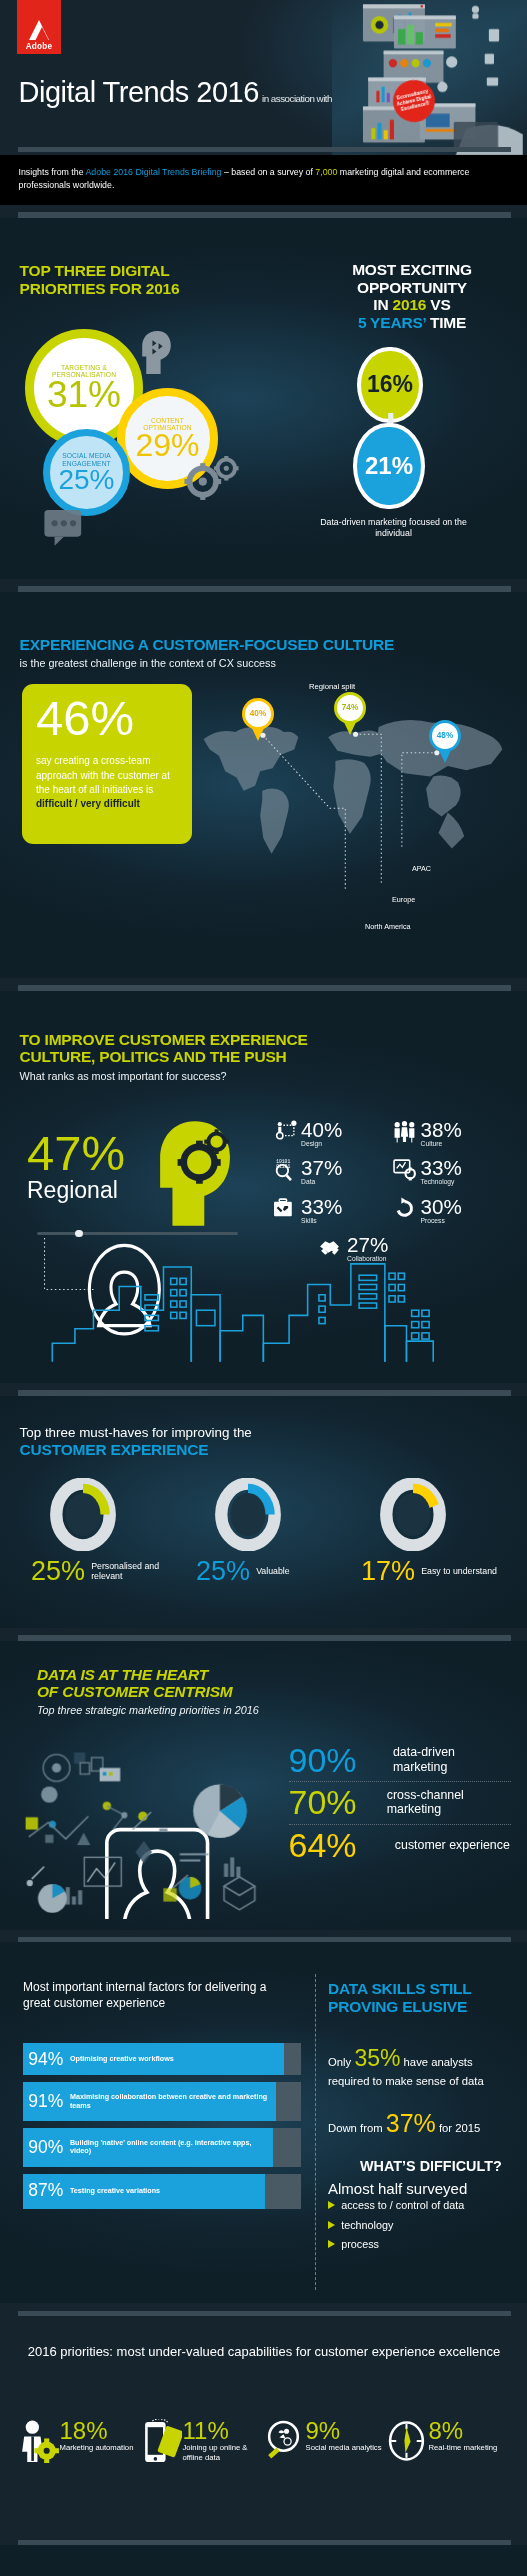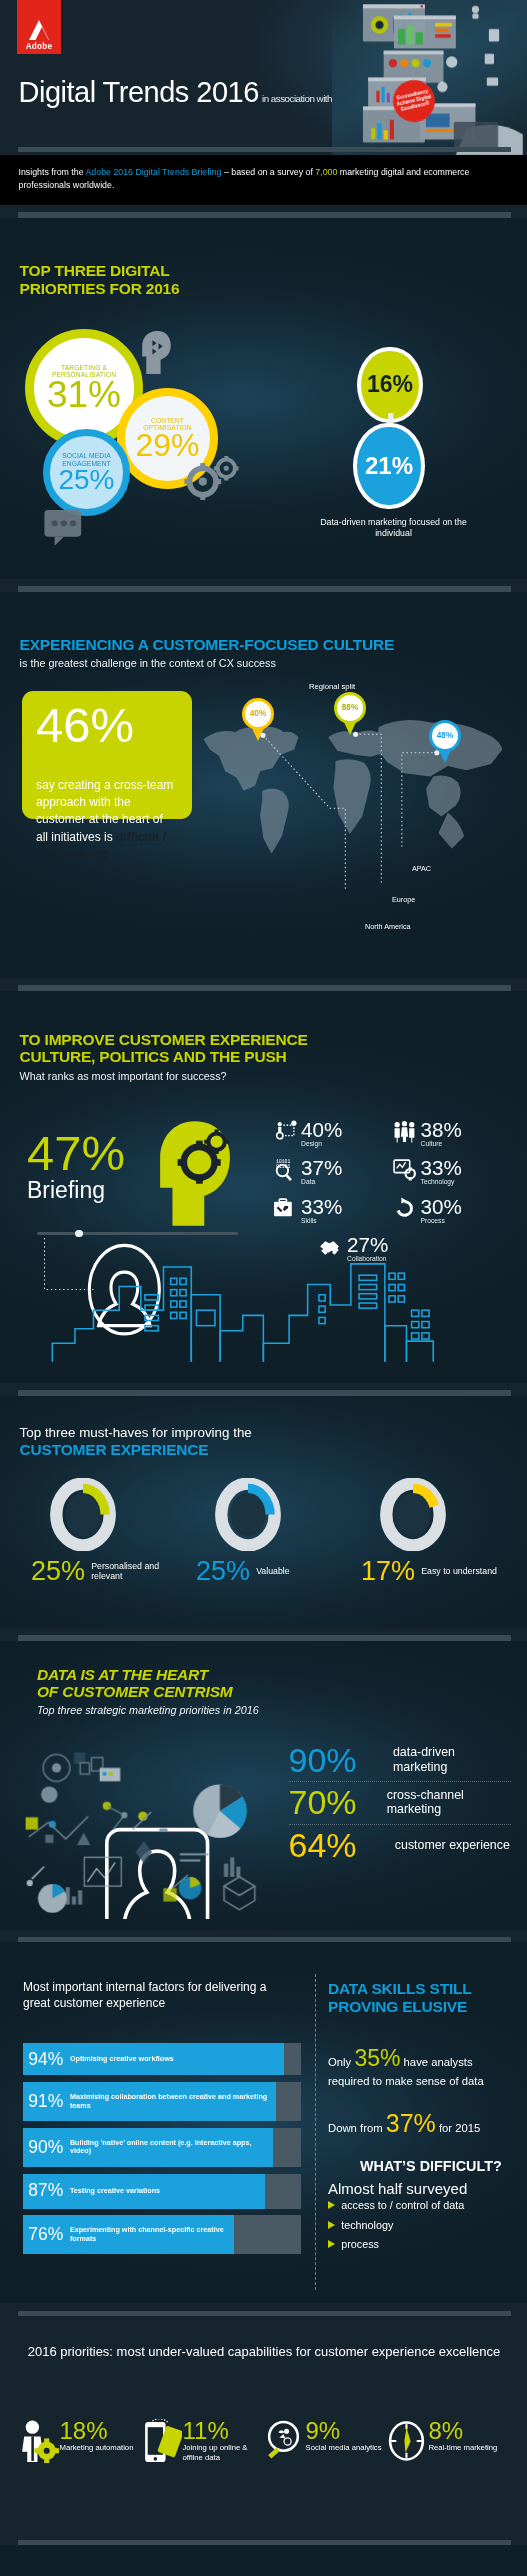--- a/index.html
+++ b/index.html
@@ -111,25 +111,25 @@
   .opp-blue  { left:353px; top:205px; width:72px; height:86px;
                background:#1ba2dd; border:4.1px solid #fff; border-radius:50%/52%; }
   .opp-blue .pct{color:#fff;font-size:24px;font-weight:bold;}
   .opp-cap { position:absolute; left:316px; top:299px; width:155px;
              text-align:center; font-size:8.8px; line-height:1.3; font-weight:300;}
 
   
   .s2 { height:386px; }
   .s2 .t { position:absolute; left:19.6px; top:44px; width:464px; }
   .kpi-card {
-    position:absolute; left:21.6px; top:99px; width:170px; height:128px;
+    position:absolute; left:21.6px; top:92px; width:170px; height:160px;
     background:#c8d400; border-radius:11.3px; padding:12.4px 14.4px; color:#fff;
   }
   .kpi-card .big { font-size:49px; font-weight:200; line-height:.9; }
-  .kpi-card .txt { margin-top:30px; font-size:12px; line-height:1.42; font-weight:300;}
+  .kpi-card .txt { margin-top:14px; font-size:10px; line-height:1.42; font-weight:300;}
   .kpi-card .bold{ color:#17222a; font-weight:bold; }
   .regional { position:absolute; left:309px; top:90px; font-size:7.7px; font-weight:300; }
   .worldmap { position:absolute; left:190px; top:103px; width:330px; height:170px; opacity:.62; }
   .pin { position:absolute; width:32px; height:40px; }
   .pin .head { width:32px;height:32px;border-radius:50%; background:#fff;
                display:flex;align-items:center;justify-content:center;
                font-size:8.2px;font-weight:bold; position:relative; z-index:2;}
   .pin .tail { width:0;height:0;margin:-4.1px auto 0 auto;
                border-left:7.2px solid transparent;border-right:7.2px solid transparent; }
   .pin.yel .head{border:3.6px solid #ffc400;color:#e0ab00;}
@@ -302,20 +302,26 @@
   <div class="rule-wrap">
       <div class="rule"></div>
     </div>
 
   <div class="sec glow s1">
     <h2 class="kicker green leftTitle">
       <span>TOP THREE DIGITAL</span><br>
       <span>PRIORITIES  FOR 2016</span>
     </h2>
 
+    <h2 class="kicker rightTitle">
+      <span class="white">MOST EXCITING</span><br>
+      <span class="white">OPPORTUNITY</span><br>
+      <span class="white">IN </span><span class="green">2016</span><span class="white"> VS</span><br>
+      <span class="blue">5 YEARS’</span><span class="white"> TIME</span>
+    </h2>
 
     <div class="head-icon">
       <svg width="33" height="45" viewBox="0 0 64 88">
           <path d="M34,2 C14,2 4,16 4,32 L4,52 L12,52 L12,86 L40,86 L40,58 C54,54 60,42 60,30 C60,14 50,2 34,2 Z" fill="#8b98a2"></path>
           <g fill="#1d2b35">
             <path d="M24,20 l8,6 l-8,6 z"></path>
             <path d="M36,26 l8,6 l-8,6 z"></path>
             <path d="M24,36 l8,6 l-8,6 z"></path>
           </g>
         </svg>
@@ -410,21 +416,21 @@
         <path d="M500,228 q24,18 32,46 l-24,24 l-26,-30 z"></path>
         <path d="M564,88 q22,10 26,30 l-18,16 l-18,-22 z"></path>
       </svg>
     </div>
 
     <div class="pin yel" style="left:242px;top:106px">
       <div class="head">40%</div>
       <div class="tail"></div>
     </div>
     <div class="pin grn" style="left:334px;top:100px">
-      <div class="head">88%</div>
+      <div class="head">74%</div>
       <div class="tail"></div>
     </div>
     <div class="pin blu" style="left:429px;top:128px">
       <div class="head">48%</div>
       <div class="tail"></div>
     </div>
 
     <svg style="position:absolute;left:227px;top:139px" width="216" height="170" viewBox="0 0 420 330">
       <g stroke="#cfd9df" stroke-width="2" stroke-dasharray="3 5" fill="none">
         <path d="M70,8 L200,150 L230,150 L230,310"></path>
@@ -449,21 +455,21 @@
 
   <div class="sec glow s3">
     <div class="t">
       <h2 class="kicker green">TO IMPROVE CUSTOMER EXPERIENCE</h2>
       <h2 class="kicker green">CULTURE, POLITICS AND THE PUSH</h2>
       <div class="sub" style="margin-top:3.6px">What ranks as most important for success?</div>
     </div>
 
     <div class="strategy-pct">
       <div class="n">47%</div>
-      <div class="w">Briefing</div>
+      <div class="w">Regional</div>
     </div>
 
     <div class="headshape">
       <svg width="77" height="108" viewBox="0 0 150 210">
         <path d="M78,2 C34,2 10,36 10,74 L10,132 L34,132 L34,206 L96,206 L96,148 C130,136 146,108 146,72 C146,30 118,2 78,2 Z" fill="#c8d400"></path>
         <g fill="#18242c">
             <circle cx="86" cy="82" r="30" fill="none" stroke="#18242c" stroke-width="13"></circle>
             <circle cx="86" cy="82" r="11" fill="#c8d400" stroke="#18242c" stroke-width="0"></circle>
         <rect x="80" y="40" width="13" height="14"></rect>
             <rect x="80" y="110" width="13" height="14"></rect>
@@ -832,26 +838,20 @@
           <div class="n">90%</div>
           <div class="l">Building 'native' online content (e.g. interactive apps, video)</div>
         </div>
       </div>
       <div class="bar-track" style="height:35px">
         <div class="bar-fill" style="width:87%">
           <div class="n">87%</div>
           <div class="l">Testing creative variations</div>
         </div>
       </div>
-      <div class="bar-track" style="height:39px">
-        <div class="bar-fill" style="width:76%">
-          <div class="n">76%</div>
-          <div class="l">Experimenting with channel-specific creative formats</div>
-        </div>
-      </div>
     </div>
 
     <div class="skills-1">
       <span>Only </span><span class="green" style="font-size:23px;font-weight:200">35%</span><span> have analysts required to make sense of data</span>
     </div>
     <div class="skills-2">
       <span>Down from </span><span class="yellow" style="font-size:25px;font-weight:200">37%</span><span> for 2015</span>
     </div>
 
     <div class="wd-title">WHAT’S DIFFICULT?</div>

